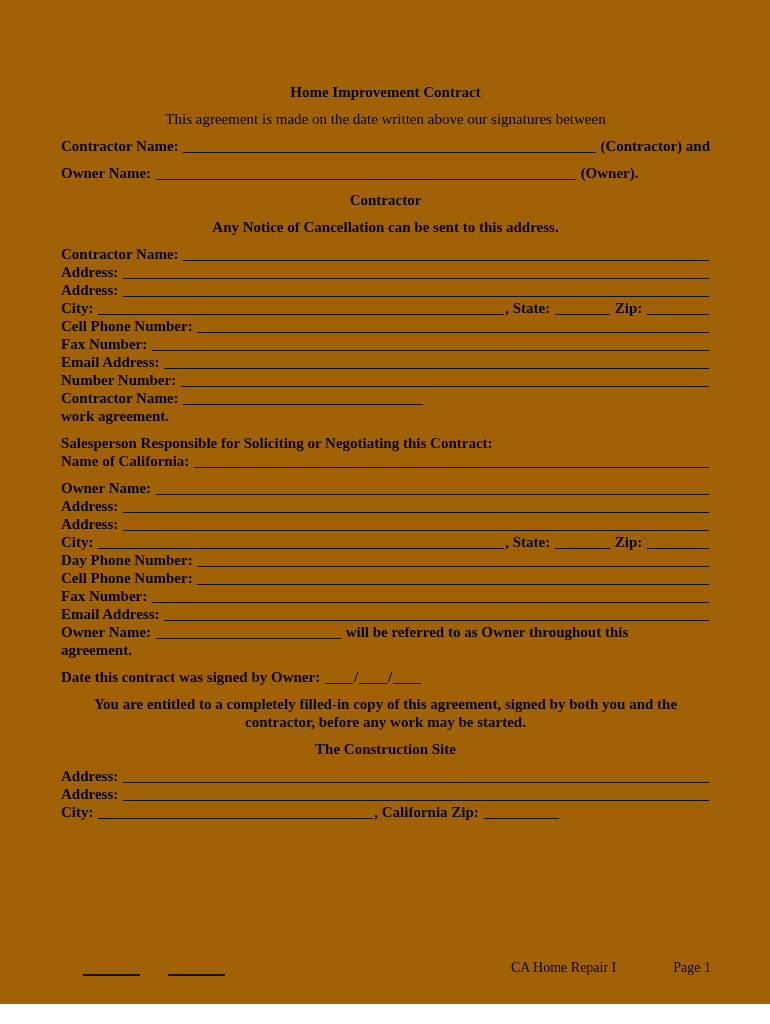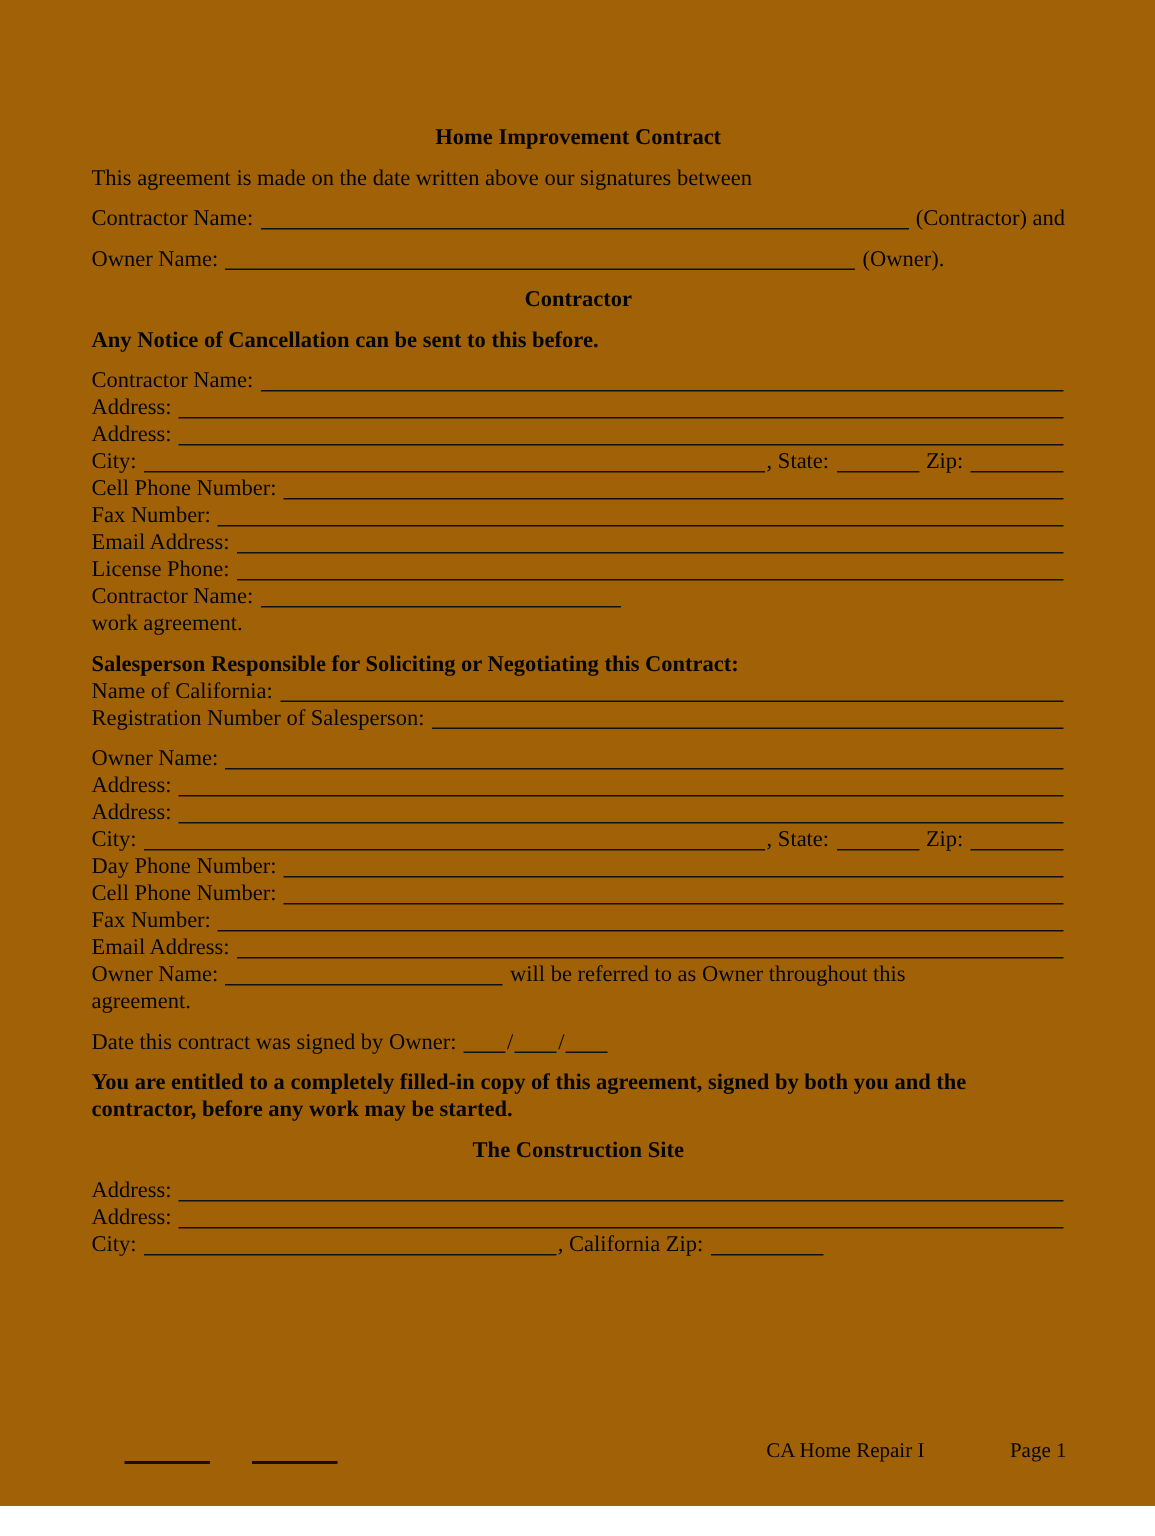--- a/index.html
+++ b/index.html
@@ -10,37 +10,37 @@
     color:#050505;
     font-family:"Liberation Serif","DejaVu Serif",serif;
     font-size:15px;
     overflow:hidden;
   }
   .doc{
     position:absolute;
     left:61px;top:83px;
     width:649px;
   }
-  .doc > *{margin:0 0 9px 0;}
+  .doc > *{margin:0 0 9px 0;text-align:center;}
   .doc-title,.section-heading{
     font-weight:bold;
     text-align:center;
     line-height:18px;
   }
   .para{line-height:18px;}
   .para.bold{font-weight:bold;}
   .frow{
     display:flex;
     align-items:flex-end;
     line-height:18px;
   }
   .frow.b{font-weight:bold;}
   .lgroup{display:block;}
   .lgroup .frow{margin:0;}
-  .lbl{white-space:pre;flex:0 0 auto;}
+  .lbl{white-space:pre;flex:0 0 auto;font-weight:bold;}
   .blank{
     display:block;
     flex:0 0 auto;
     height:13px;
     margin:0 1px 2px 1px;
     border-bottom:1.5px solid #111;
   }
   .blank.fill{flex:1 1 auto;min-width:30px;}
   .footer{
     position:absolute;
@@ -78,21 +78,21 @@
         <span class="lbl">Contractor Name: </span>
         <span class="blank fill"></span>
         <span class="lbl"> (Contractor) and</span>
       </div>
       <div class="frow">
         <span class="lbl">Owner Name: </span>
         <span class="blank" style="width: 420px;"></span>
         <span class="lbl"> (Owner).</span>
       </div>
       <div class="section-heading">Contractor</div>
-      <div class="para bold">Any Notice of Cancellation can be sent to this before.</div>
+      <div class="para bold">Any Notice of Cancellation can be sent to this address.</div>
       <div class="lgroup">
         <div class="frow">
           <span class="lbl">Contractor Name: </span>
           <span class="blank fill"></span>
         </div>
         <div class="frow">
           <span class="lbl">Address: </span>
           <span class="blank fill"></span>
         </div>
         <div class="frow">
@@ -113,41 +113,37 @@
         </div>
         <div class="frow">
           <span class="lbl">Fax Number: </span>
           <span class="blank fill"></span>
         </div>
         <div class="frow">
           <span class="lbl">Email Address: </span>
           <span class="blank fill"></span>
         </div>
         <div class="frow">
-          <span class="lbl">License Phone: </span>
+          <span class="lbl">Number Number: </span>
           <span class="blank fill"></span>
         </div>
         <div class="frow">
           <span class="lbl">Contractor Name: </span>
           <span class="blank" style="width: 240px;"></span>
         </div>
         <div class="frow">
           <span class="lbl">work agreement.</span>
         </div>
       </div>
       <div class="lgroup">
         <div class="frow b">
           <span class="lbl">Salesperson Responsible for Soliciting or Negotiating this Contract:</span>
         </div>
         <div class="frow">
           <span class="lbl">Name of California: </span>
-          <span class="blank fill"></span>
-        </div>
-        <div class="frow">
-          <span class="lbl">Registration Number of Salesperson: </span>
           <span class="blank fill"></span>
         </div>
       </div>
       <div class="lgroup">
         <div class="frow">
           <span class="lbl">Owner Name: </span>
           <span class="blank fill"></span>
         </div>
         <div class="frow">
           <span class="lbl">Address: </span>

